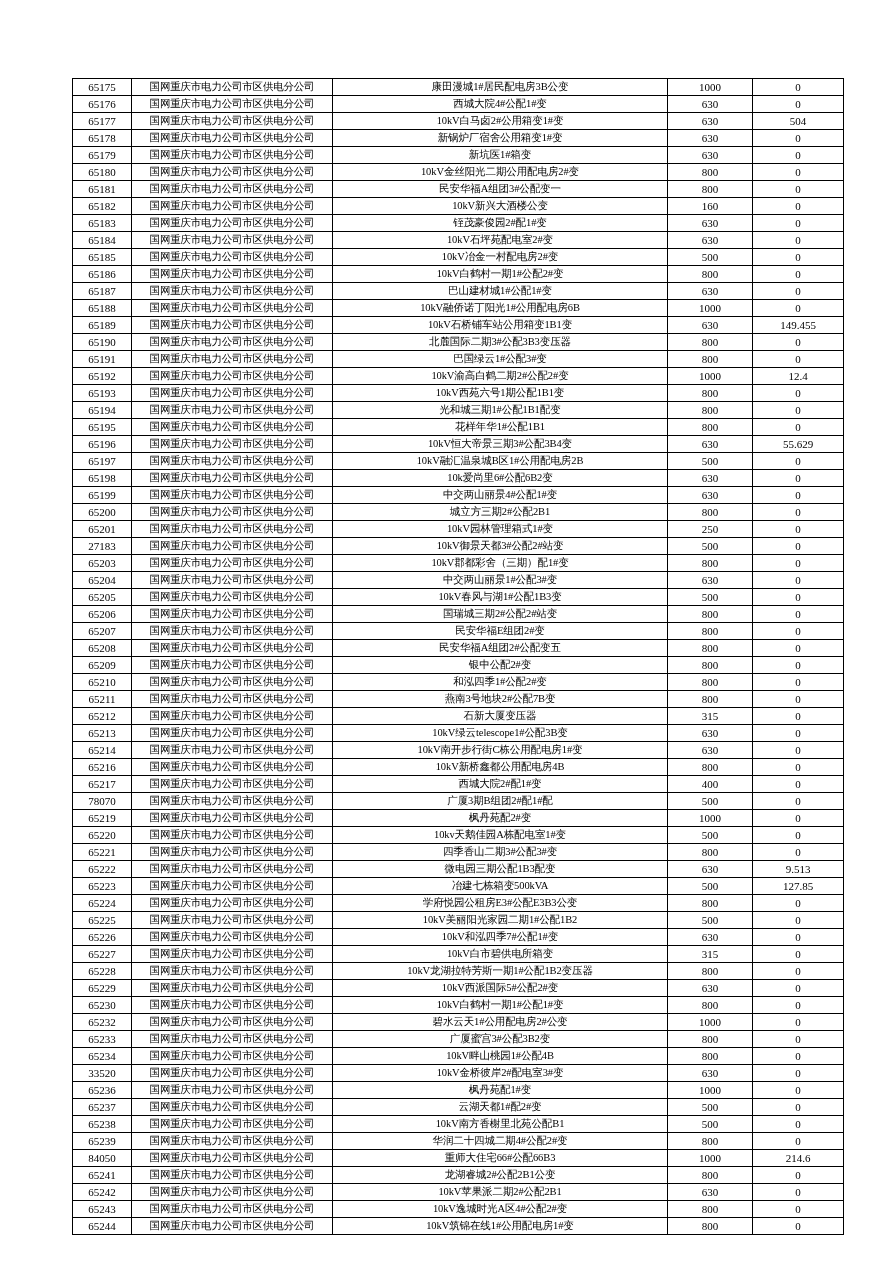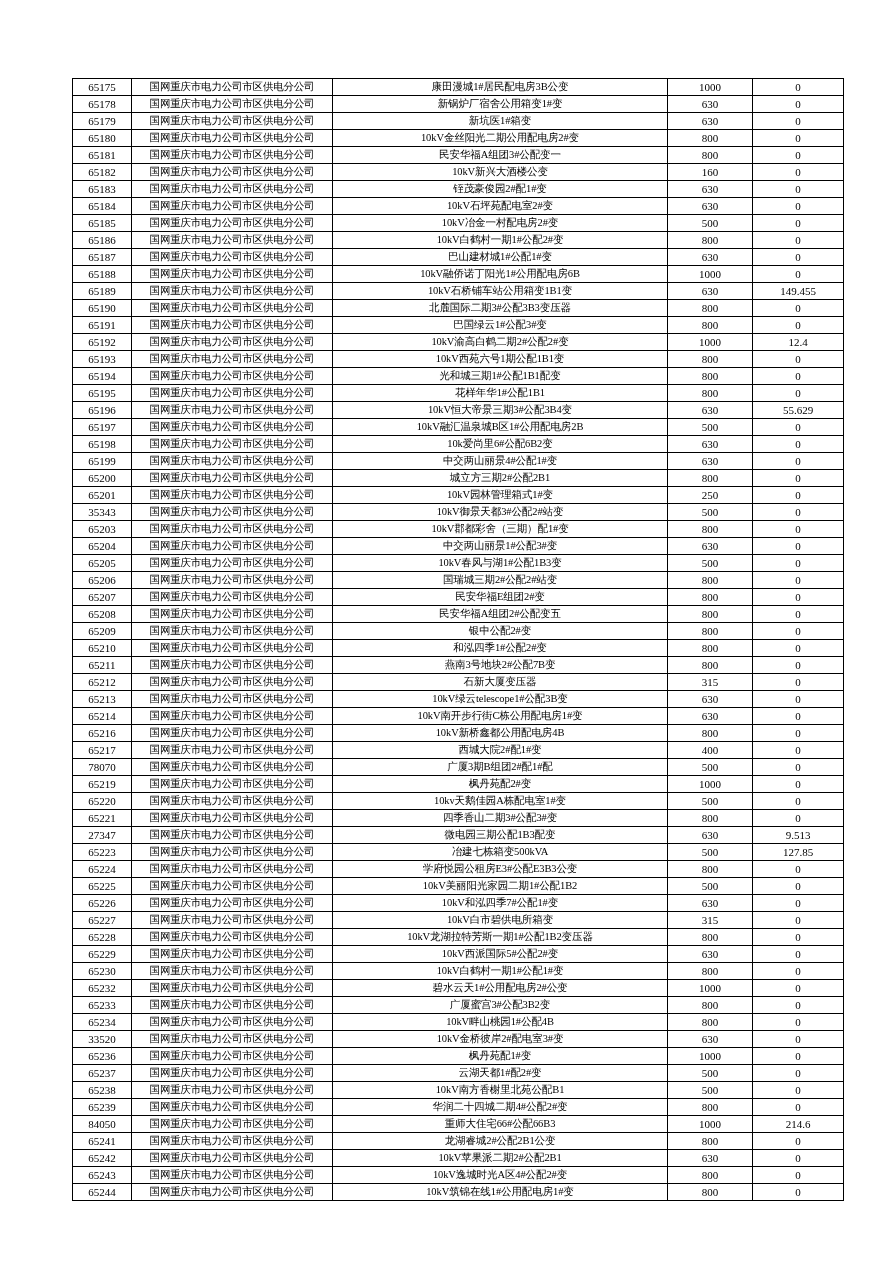--- a/index.html
+++ b/index.html
@@ -74,20 +74,34 @@
     <table class="data">
       <tbody id="table-body">
           <tr>
             <td class="c-id">65175</td>
             <td class="c-company">国网重庆市电力公司市区供电分公司</td>
             <td class="c-name">康田漫城1#居民配电房3B公变</td>
             <td class="c-capacity">1000</td>
             <td class="c-value">0</td>
           </tr>
           <tr>
+            <td class="c-id">65176</td>
+            <td class="c-company">国网重庆市电力公司市区供电分公司</td>
+            <td class="c-name">西城大院4#公配1#变</td>
+            <td class="c-capacity">630</td>
+            <td class="c-value">0</td>
+          </tr>
+          <tr>
+            <td class="c-id">65177</td>
+            <td class="c-company">国网重庆市电力公司市区供电分公司</td>
+            <td class="c-name">10kV白马卤2#公用箱变1#变</td>
+            <td class="c-capacity">630</td>
+            <td class="c-value">504</td>
+          </tr>
+          <tr>
             <td class="c-id">65178</td>
             <td class="c-company">国网重庆市电力公司市区供电分公司</td>
             <td class="c-name">新锅炉厂宿舍公用箱变1#变</td>
             <td class="c-capacity">630</td>
             <td class="c-value">0</td>
           </tr>
           <tr>
             <td class="c-id">65179</td>
             <td class="c-company">国网重庆市电力公司市区供电分公司</td>
             <td class="c-name">新坑医1#箱变</td>
@@ -242,21 +256,21 @@
             <td class="c-value">0</td>
           </tr>
           <tr>
             <td class="c-id">65201</td>
             <td class="c-company">国网重庆市电力公司市区供电分公司</td>
             <td class="c-name">10kV园林管理箱式1#变</td>
             <td class="c-capacity">250</td>
             <td class="c-value">0</td>
           </tr>
           <tr>
-            <td class="c-id">35343</td>
+            <td class="c-id">27183</td>
             <td class="c-company">国网重庆市电力公司市区供电分公司</td>
             <td class="c-name">10kV御景天都3#公配2#站变</td>
             <td class="c-capacity">500</td>
             <td class="c-value">0</td>
           </tr>
           <tr>
             <td class="c-id">65203</td>
             <td class="c-company">国网重庆市电力公司市区供电分公司</td>
             <td class="c-name">10kV郡都彩舍（三期）配1#变</td>
             <td class="c-capacity">800</td>
@@ -375,21 +389,21 @@
             <td class="c-value">0</td>
           </tr>
           <tr>
             <td class="c-id">65221</td>
             <td class="c-company">国网重庆市电力公司市区供电分公司</td>
             <td class="c-name">四季香山二期3#公配3#变</td>
             <td class="c-capacity">800</td>
             <td class="c-value">0</td>
           </tr>
           <tr>
-            <td class="c-id">27347</td>
+            <td class="c-id">65222</td>
             <td class="c-company">国网重庆市电力公司市区供电分公司</td>
             <td class="c-name">微电园三期公配1B3配变</td>
             <td class="c-capacity">630</td>
             <td class="c-value">9.513</td>
           </tr>
           <tr>
             <td class="c-id">65223</td>
             <td class="c-company">国网重庆市电力公司市区供电分公司</td>
             <td class="c-name">冶建七栋箱变500kVA</td>
             <td class="c-capacity">500</td>

